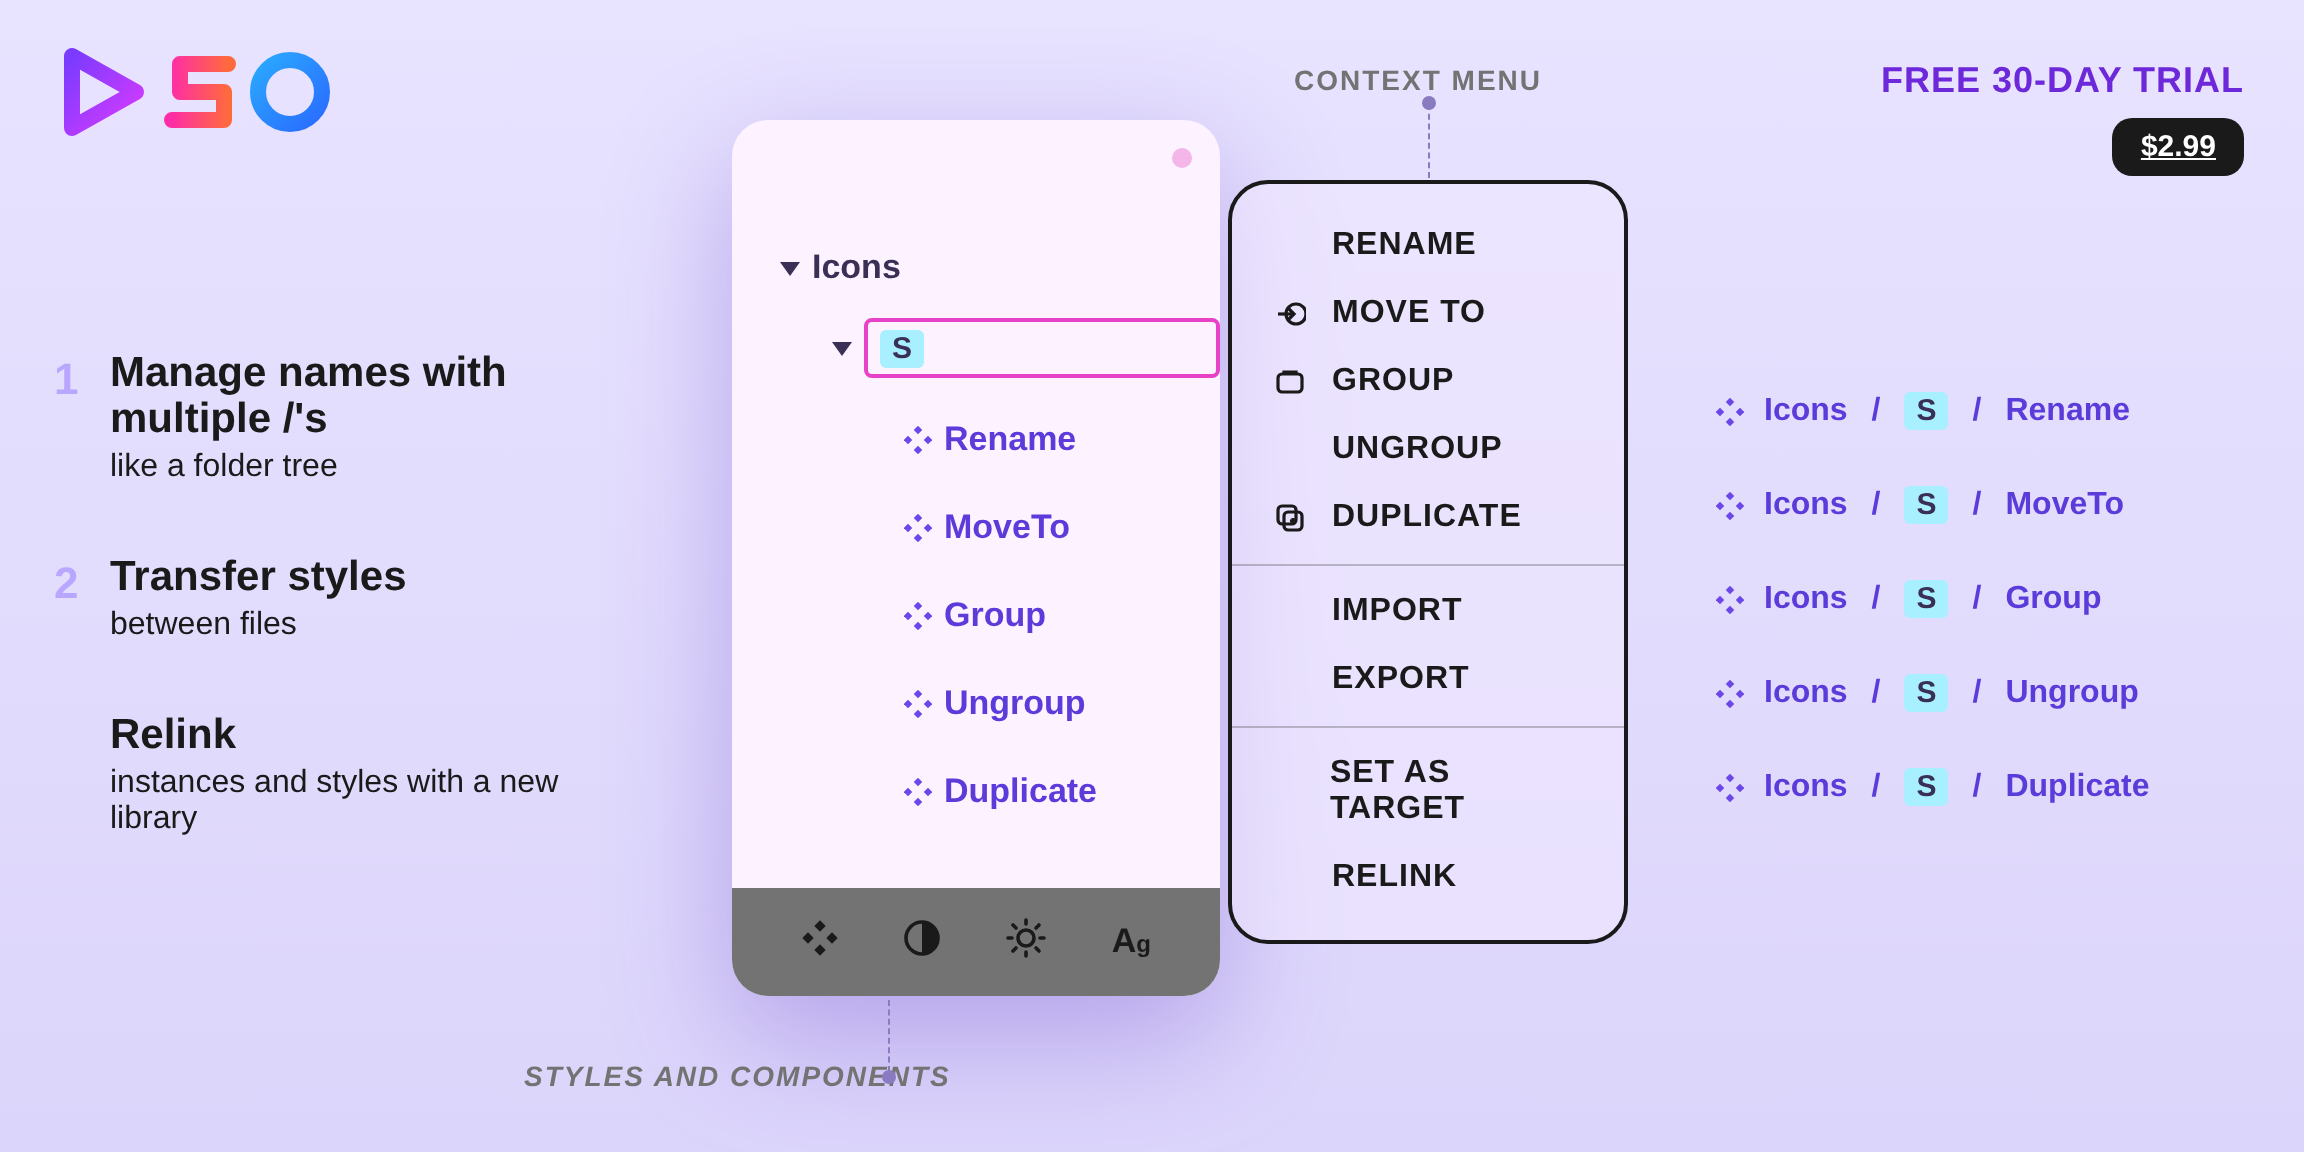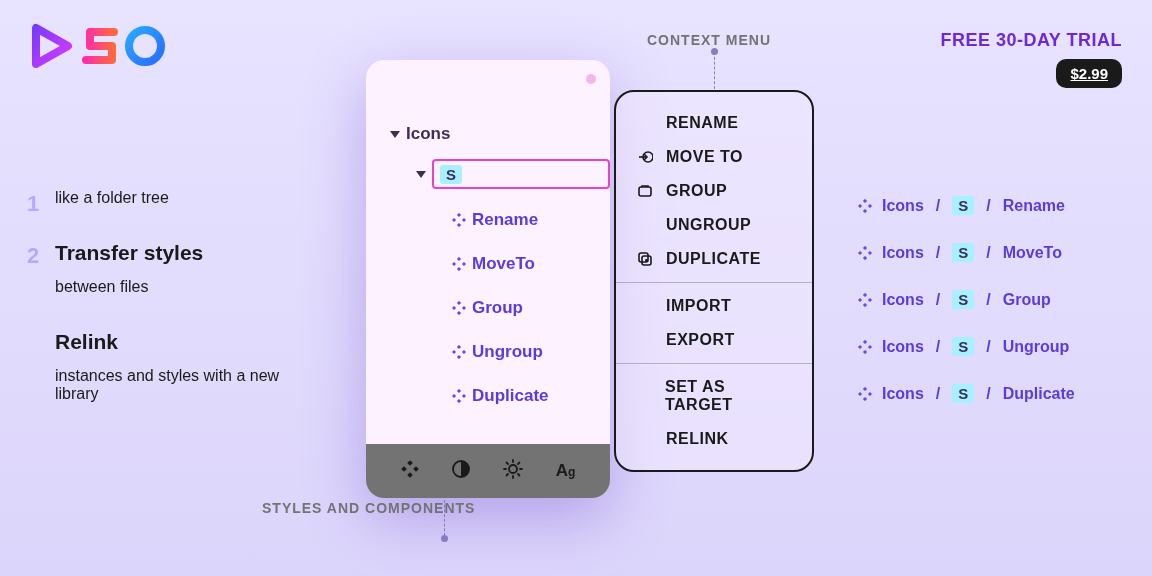--- a/index.html
+++ b/index.html
@@ -68,21 +68,21 @@
   }
   .feature .title {
     font-weight: 800;
     font-size: 21px;
     color: #1a1a1a;
     line-height: 1.1;
   }
   .feature .sub {
     font-size: 16px;
     color: #1a1a1a;
-    margin-top: 14px;
+    margin-top: 4px;
   }
 
   
   .panel {
     position: absolute;
     left: 366px;
     top: 60px;
     width: 244px;
     height: 438px;
     background: #fdf2ff;
@@ -203,21 +203,21 @@
   .anno {
     position: absolute;
     font-family: "Arial Narrow", sans-serif;
     font-stretch: condensed;
     font-weight: 700;
     letter-spacing: 1px;
     font-size: 14px;
     color: #737373;
   }
   .anno-top { left: 647px; top: 32px; }
-  .anno-bottom { left: 262px; top: 500px; }
+  .anno-bottom { left: 262px; top: 530px; font-style: italic; }
   .anno-line-top {
     position: absolute;
     left: 714px; top: 52px;
     width: 1px; height: 37px;
     border-left: 1px dashed #8a7bc0;
   }
   .anno-dot-top {
     position: absolute;
     left: 711px; top: 48px;
     width: 7px; height: 7px;
@@ -284,20 +284,21 @@
 </div>
 
 <div class="topright">
   <div class="trial">FREE 30-DAY TRIAL</div>
   <div class="price">$2.99</div>
 </div>
 
 <div class="features">
   <div class="feature">
     <div class="num">1</div>
+    <div class="title">Manage names with multiple /'s</div>
     <div class="sub">like a folder tree</div>
   </div>
   <div class="feature">
     <div class="num">2</div>
     <div class="title">Transfer styles</div>
     <div class="sub">between files</div>
   </div>
   <div class="feature">
     <div class="title">Relink</div>
     <div class="sub">instances and styles with a new library</div>

